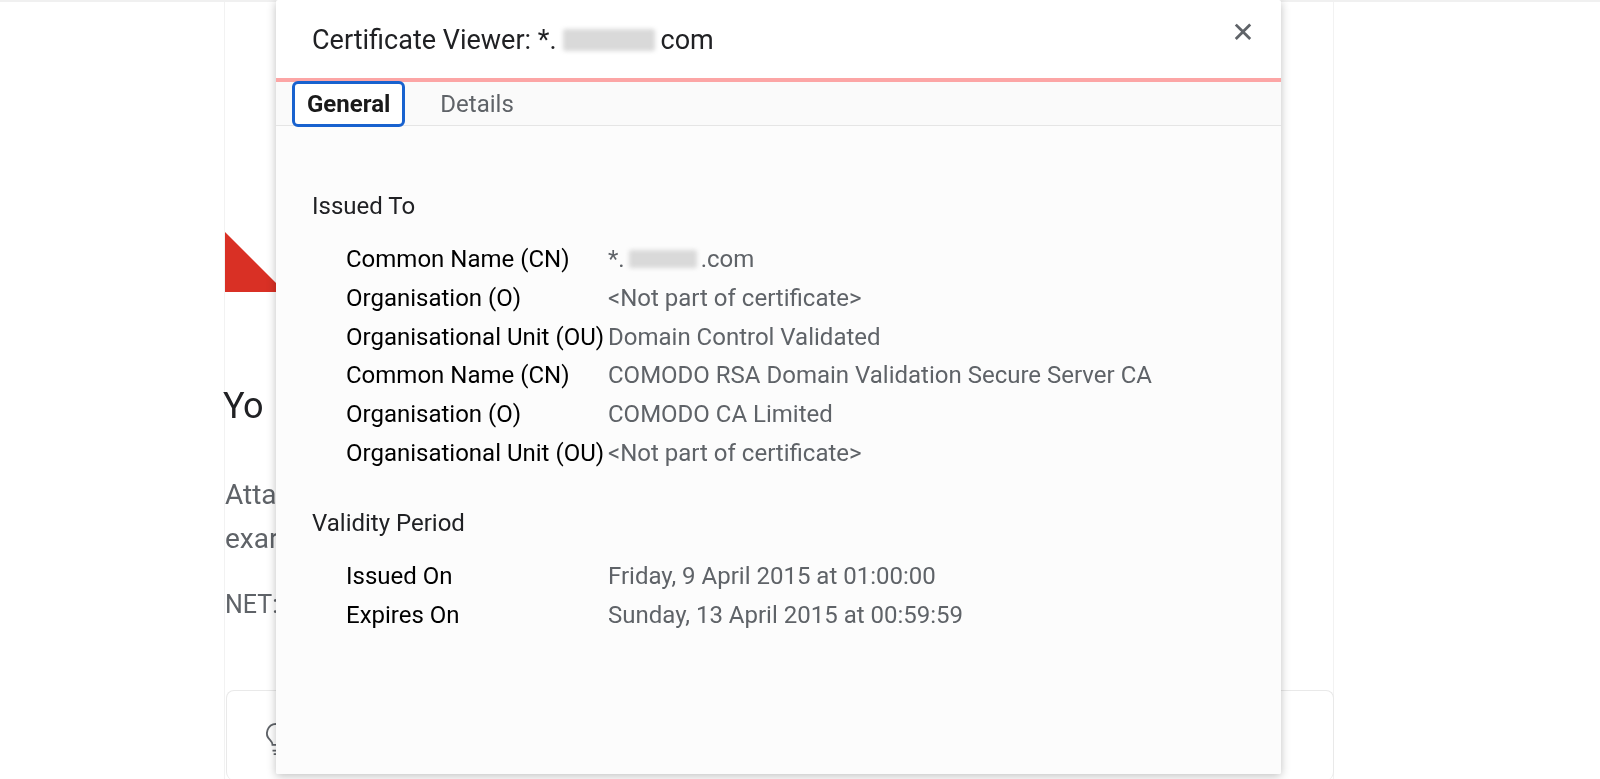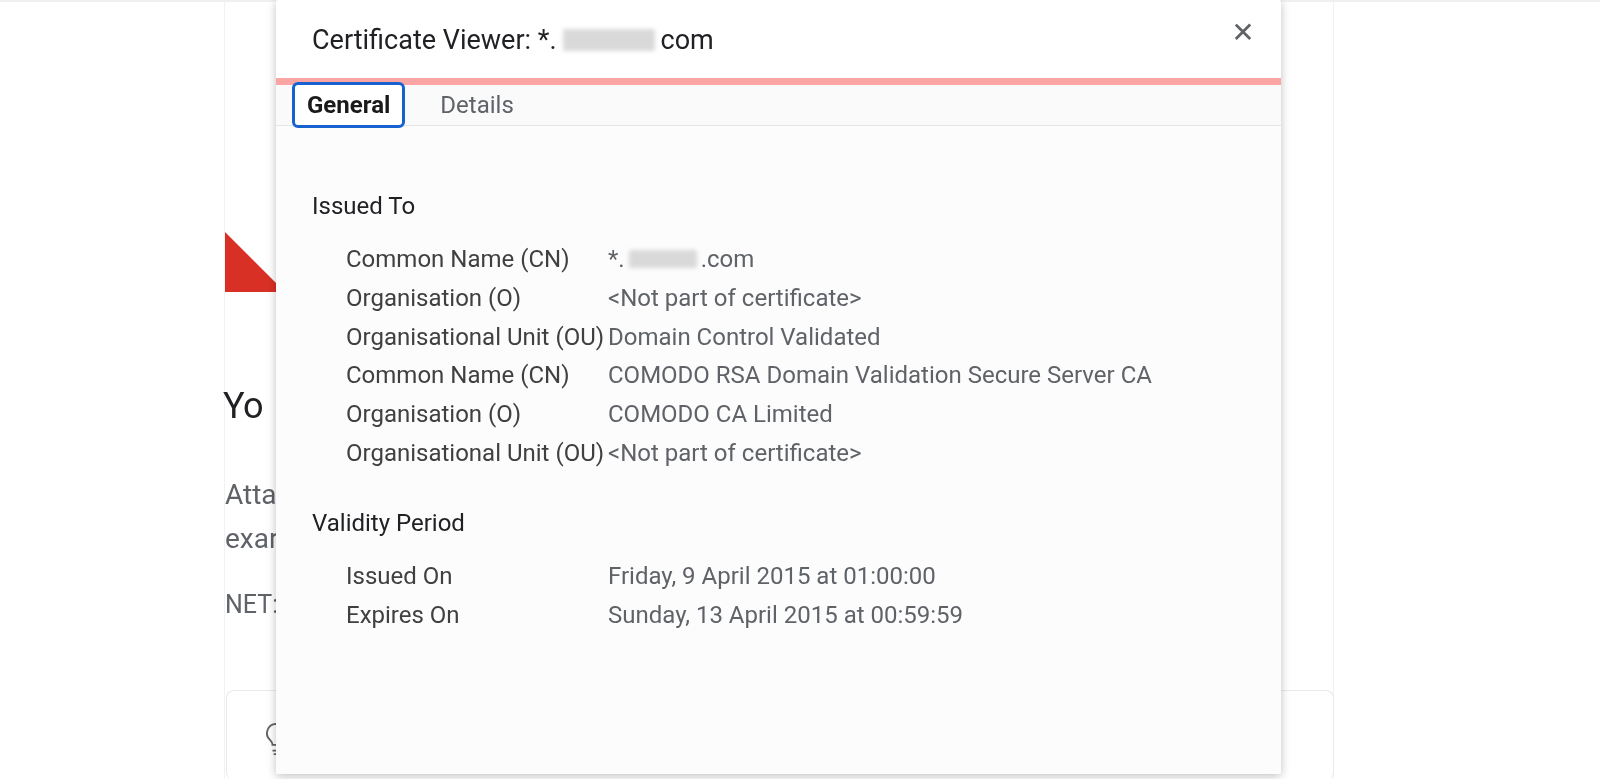--- a/index.html
+++ b/index.html
@@ -123,21 +123,21 @@
       font-size: 28px;
       border-radius: 50%;
     }
 
     .tab-strip {
       display: flex;
       align-items: center;
       gap: 20px;
       padding: 0 0 0 16px;
       height: 48px;
-      border-top: 7px solid #fca5a5;
+      border-top: 4px solid #fca5a5;
       border-bottom: 1px solid #e5e5e5;
       background: #fafafa;
     }
     .tab {
       padding: 8px 12px;
       font-size: 24px;
       color: #5f6368;
       cursor: pointer;
       border: 3px solid transparent;
       border-radius: 6px;
@@ -165,21 +165,21 @@
       margin-top: 38px;
     }
     .section-title.first { margin-top: 30px; }
 
     .kv-row {
       display: flex;
       margin-bottom: 4px;
       line-height: 1.45;
     }
     .kv-label {
-      color: #404040;
+      color: #000000;
       width: 296px;
       flex-shrink: 0;
       padding-left: 34px;
     }
     .kv-value {
       color: #5f6368;
       padding-left: 0;
       display: flex;
       align-items: center;
       gap: 4px;

